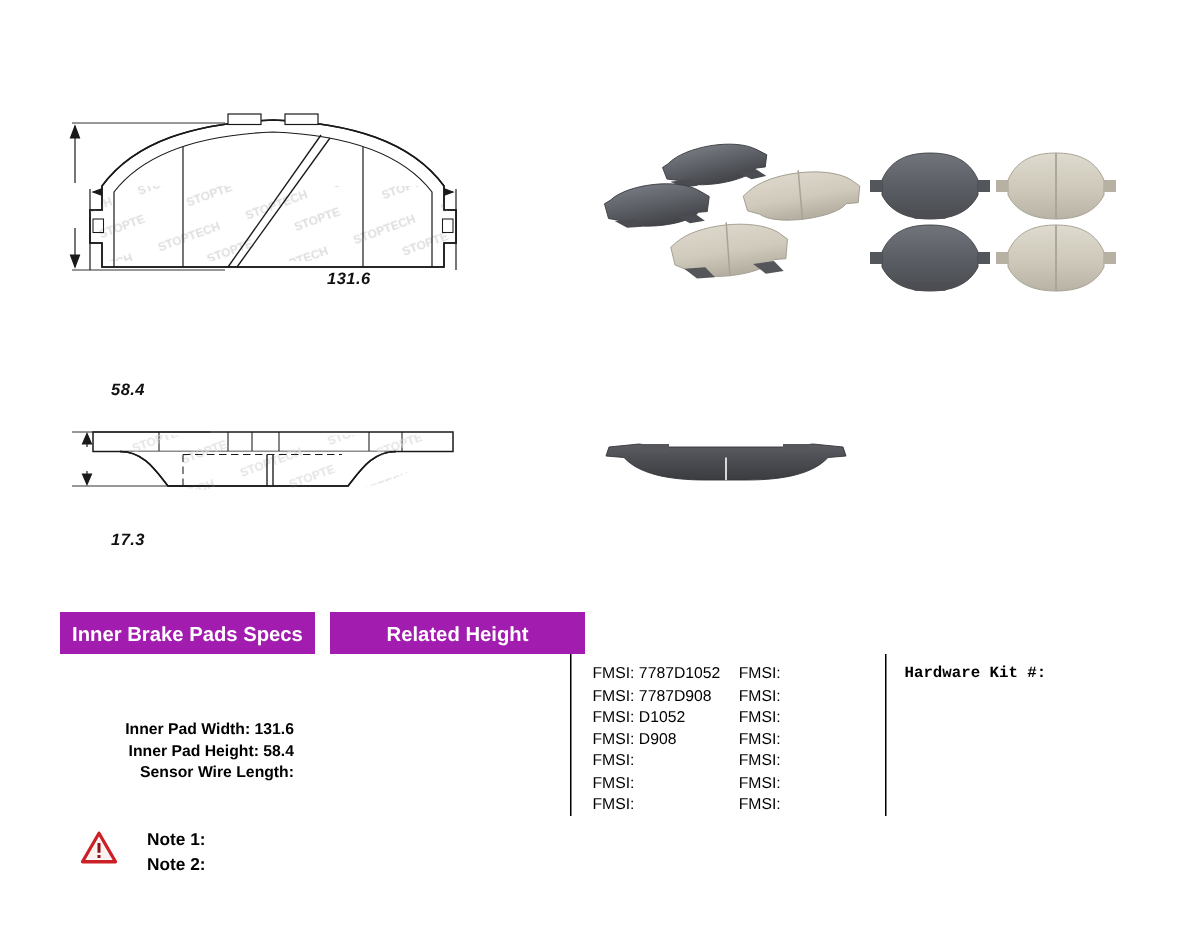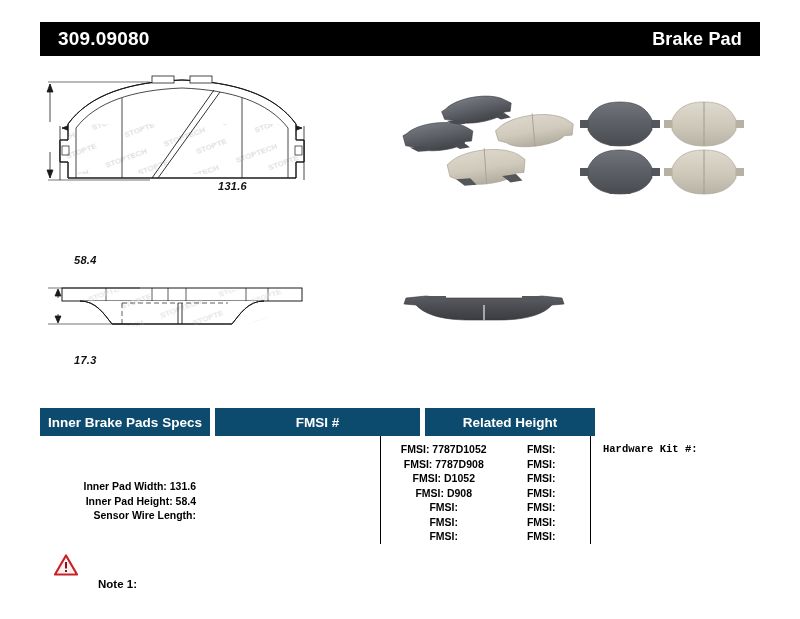--- a/index.html
+++ b/index.html
@@ -37,55 +37,51 @@
   svg{display:block;}
   .draw-svg{position:absolute;left:0;top:0;}
 
   
   .photo{position:absolute;}
 
   
   .table{position:absolute;left:40px;top:408px;width:720px;}
   .thead{display:flex;height:28px;}
   .th{
-    background:#0c4a6e;color:#fff;
+    background:#a21caf;color:#fff;
     display:flex;align-items:center;justify-content:center;
     font-size:13.5px;font-weight:bold;height:28px;box-sizing:border-box;
   }
   .th-gap{width:5px;background:#fff;height:28px;}
   .tbody{display:flex;}
   .col{box-sizing:border-box;padding-top:6px;}
   .spec-line{
     font-size:10.5px;line-height:14.5px;text-align:right;
     padding-right:14px;white-space:nowrap;
   }
   .spec-line .lbl{font-weight:bold;}
   .spec-line .val{font-weight:bold;}
   .fmsi-wrap{display:flex;padding-left:14px;}
   .fmsi-col{width:105px;}
-  .fmsi-line{font-size:10.5px;line-height:14.5px;font-weight:bold;white-space:nowrap;text-align:center;}
+  .fmsi-line{font-size:10.5px;line-height:14.5px;font-weight:normal;white-space:nowrap;}
   .rp-line{font-size:10.5px;line-height:14.5px;font-weight:bold;padding-left:12px;white-space:nowrap;font-family:Liberation Mono, monospace;}
 
   .colsep{width:1px;background:#000;align-self:stretch;}
 
   
   .notes{position:absolute;left:54px;top:552px;display:flex;align-items:flex-start;}
   .warn-icon{width:24px;height:22px;margin-top:2px;}
   .notes-text{margin-left:20px;}
-  .note-line{font-size:11.5px;font-weight:bold;line-height:17px;white-space:nowrap;margin-top:24px;}
+  .note-line{font-size:11.5px;font-weight:bold;line-height:17px;white-space:nowrap;}
 </style>
 </head>
 <body>
 
 <div class="page">
 
-  <div class="header-bar">
-    <span class="header-part">309.09080</span>
-    <span class="header-title">Brake Pad</span>
-  </div>
 
   <div class="drawings">
 
     <svg class="draw-svg" width="400" height="330" viewBox="0 0 400 330">
       <defs>
         <pattern id="wm" width="62" height="40" patternUnits="userSpaceOnUse" patternTransform="rotate(-20)">
           <text x="2" y="16" font-family="Liberation Sans, sans-serif" font-size="8" font-weight="bold" fill="#d8d8d8">STOPTECH</text>
           <text x="30" y="34" font-family="Liberation Sans, sans-serif" font-size="8" font-weight="bold" fill="#d8d8d8">STOPTECH</text>
         </pattern>
         <clipPath id="clipTop">
@@ -287,21 +283,20 @@
         <line x1="82" y1="13" x2="82" y2="28" stroke="#e8e8e8" stroke-width="1.2"></line>
       </g>
     </svg>
   </div>
 
   <div class="table">
 
     <div class="thead">
       <div class="th" style="width:170px;">Inner Brake Pads Specs</div>
       <div class="th-gap"></div>
-      <div class="th" style="width:205px;">FMSI #</div>
       <div class="th-gap"></div>
       <div class="th" style="width:170px;">Related Height</div>
     </div>
 
     <div class="tbody">
 
       <div class="col" style="width:170px;margin-top:37px;">
         <div class="spec-line">
           <span class="lbl">Inner Pad Width:</span>
           <span class="val">131.6</span>

